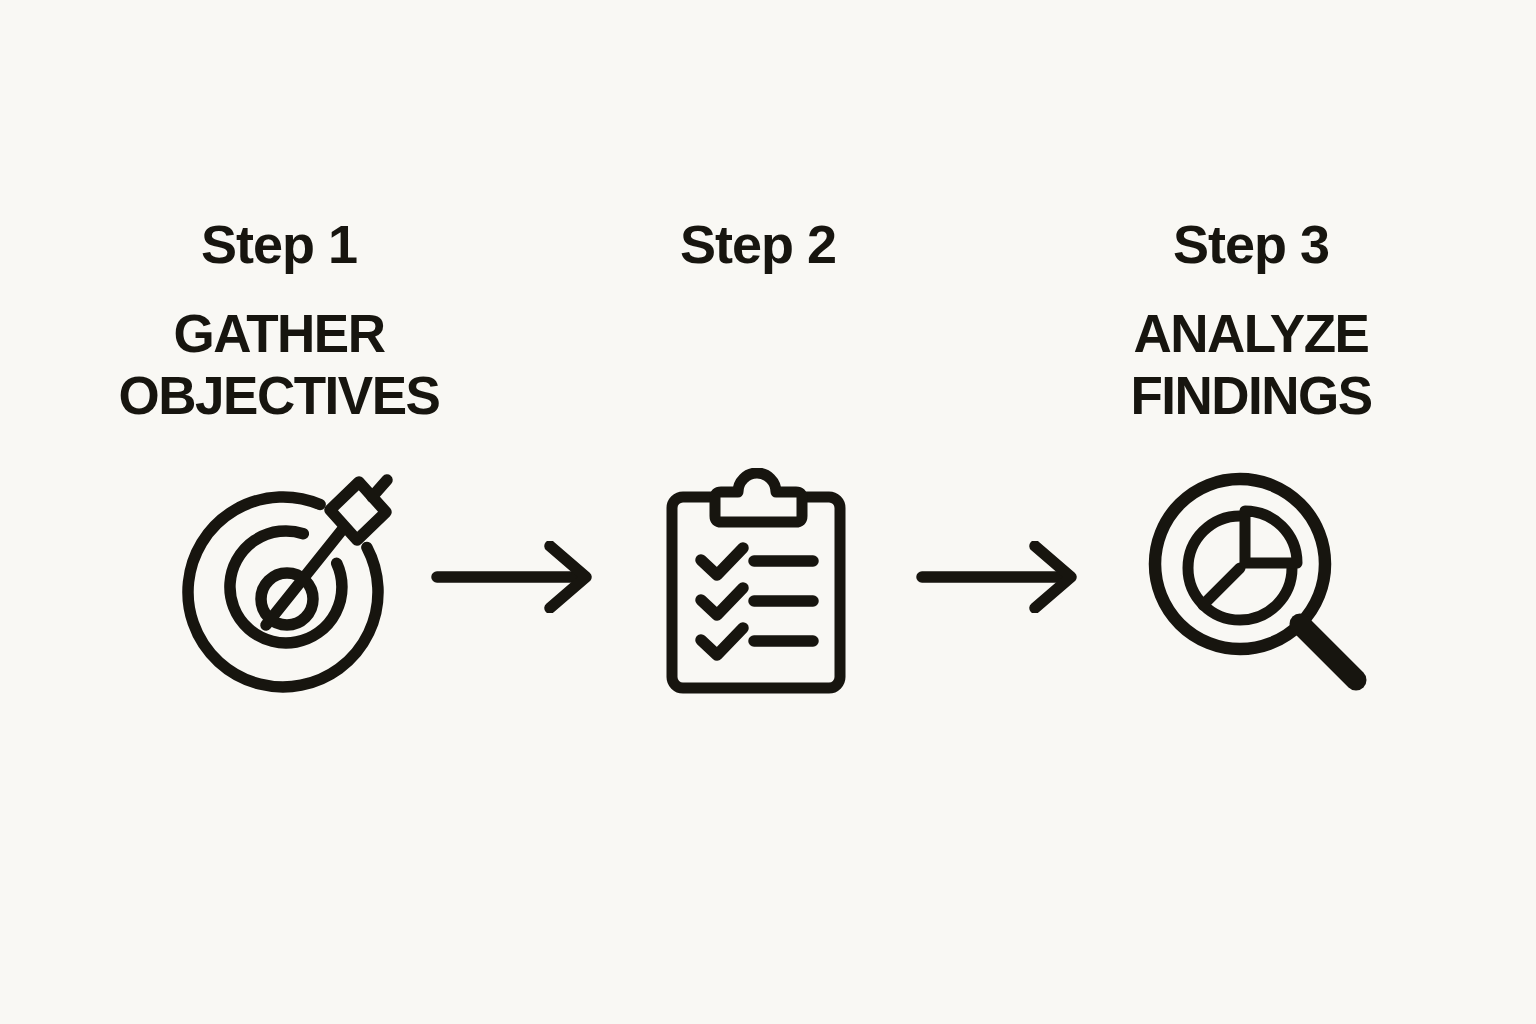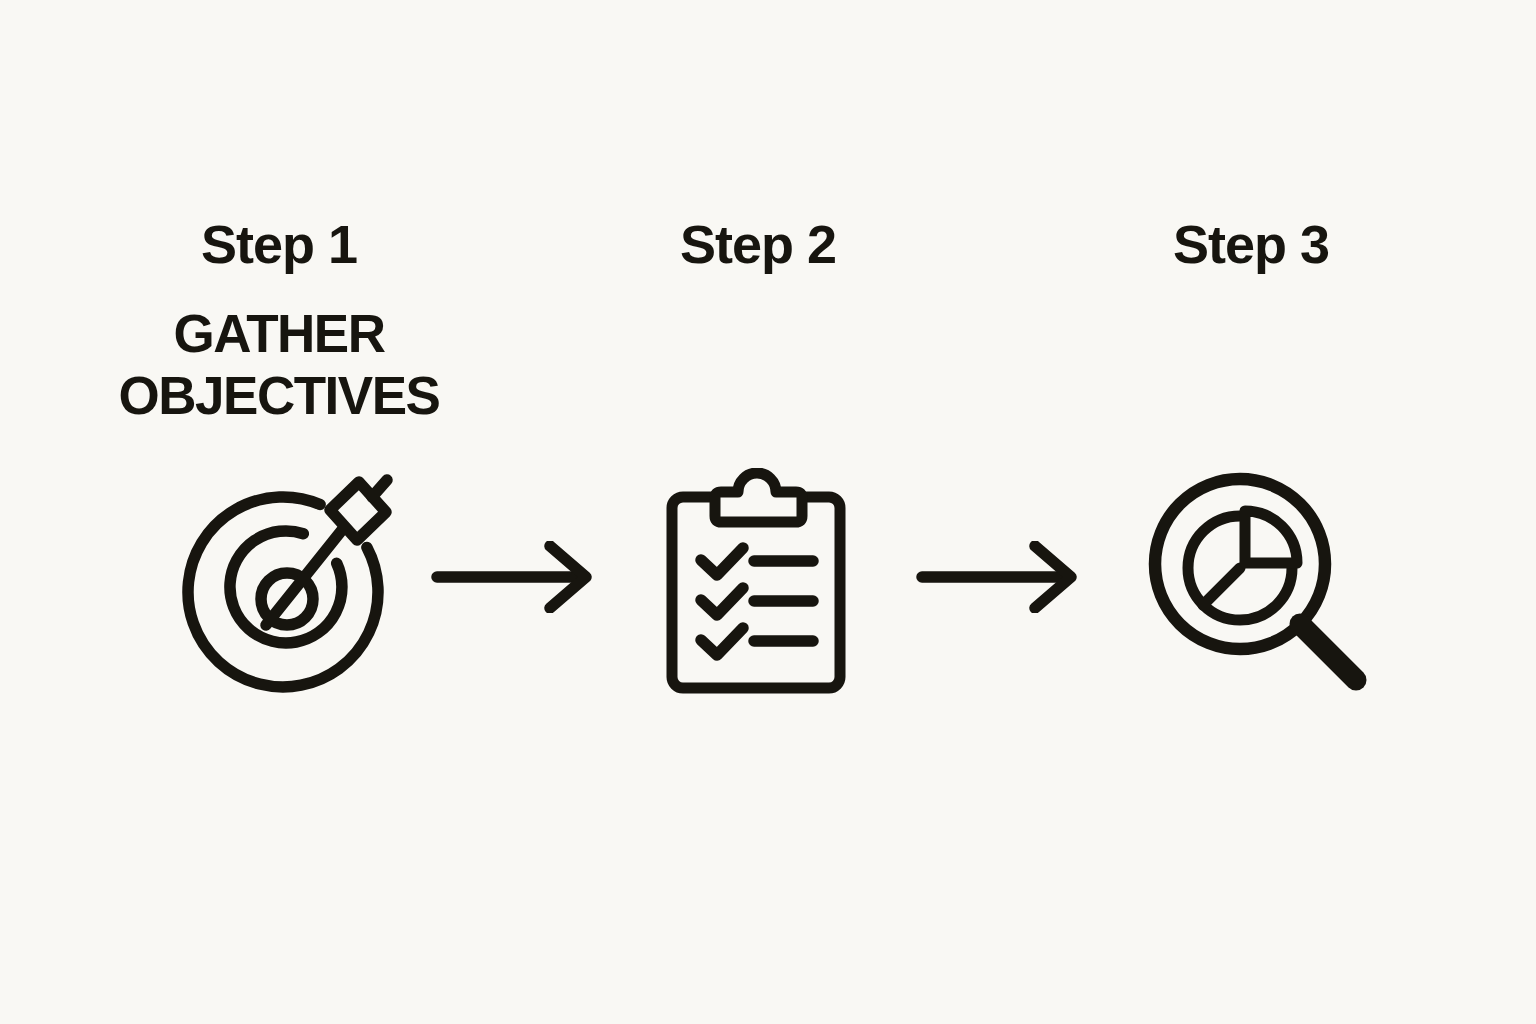--- a/index.html
+++ b/index.html
@@ -72,20 +72,22 @@
     <div class="step-title">GATHER
 OBJECTIVES</div>
   </section>
 
   <section class="step step-2">
     <div class="step-label">Step 2</div>
   </section>
 
   <section class="step step-3">
     <div class="step-label">Step 3</div>
+    <div class="step-title">ANALYZE
+FINDINGS</div>
   </section>
 
   <div class="icon icon-target" role="img" aria-label="target-arrow-icon">
     <svg viewBox="0 0 220 240" xmlns="http://www.w3.org/2000/svg">
 
       <path class="stroke" stroke-width="11.5" d="M 186.9 87.4 A 95 95 0 1 1 140.1 44.5"></path>
 
       <path class="stroke" stroke-width="11.5" d="M 156.7 103.3 A 56 56 0 1 1 123.3 73.7"></path>
 
       <circle class="stroke" stroke-width="11.5" cx="107" cy="139" r="26"></circle>

